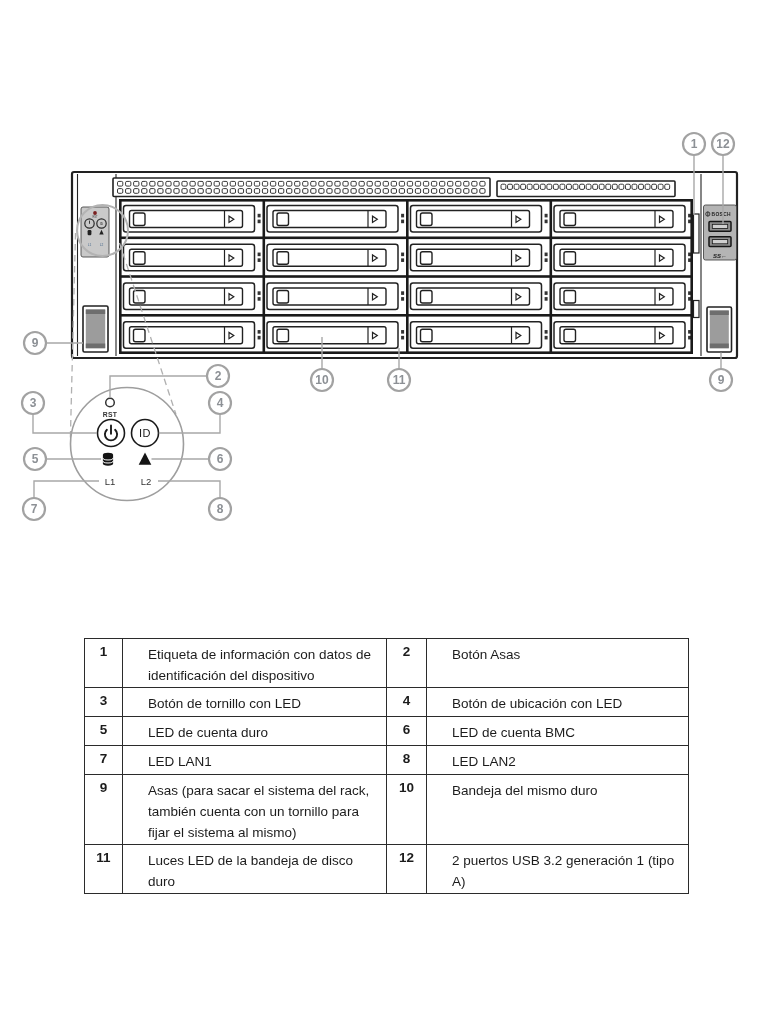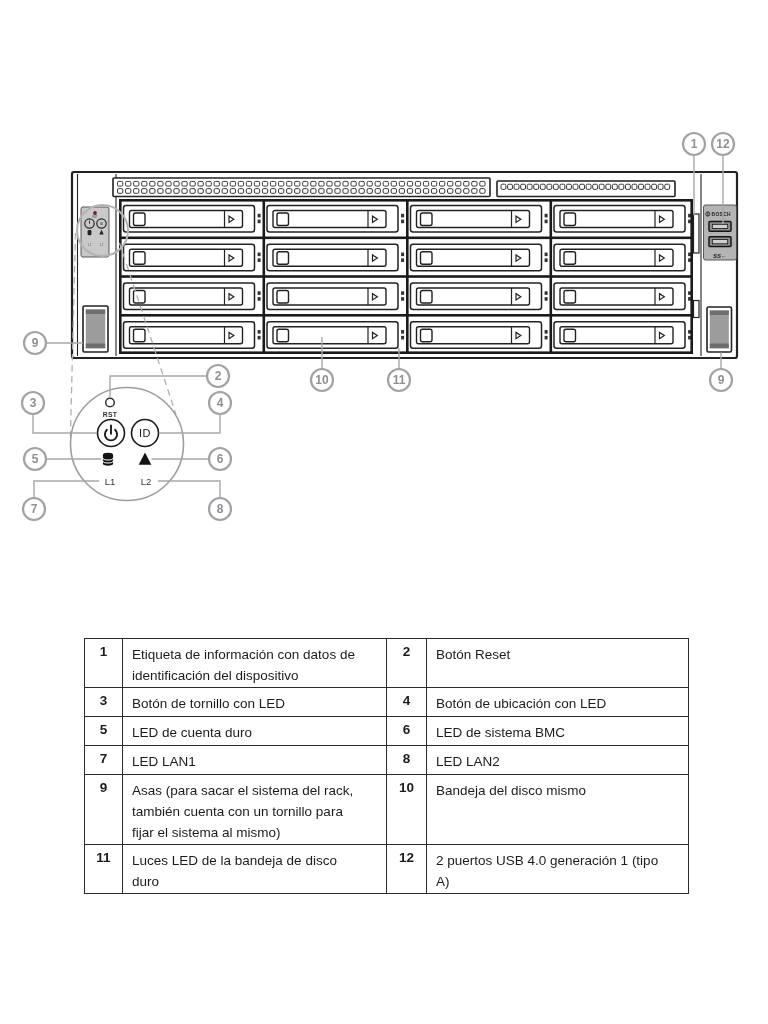--- a/index.html
+++ b/index.html
@@ -4,21 +4,21 @@
 <style>
   html,body{margin:0;padding:0;background:#fff;}
   #canvas{position:relative;width:768px;height:1024px;background:#fff;overflow:hidden;
           font-family:"Liberation Sans",sans-serif;}
   #diagram-svg{position:absolute;left:0;top:0;}
   svg text{font-family:"Liberation Sans",sans-serif;}
   table.legend{position:absolute;left:84px;top:638px;width:604px;border-collapse:collapse;
                table-layout:fixed;font-size:13.5px;color:#1c1c1c;}
   table.legend td{border:1.6px solid #2b2b2b;vertical-align:top;}
   table.legend td.num{text-align:center;font-weight:700;padding:5px 2px 0;}
-  table.legend td.desc{padding:5px 6px 0 9px;white-space:pre-line;line-height:21px;}
+  table.legend td.desc{padding:5px 6px 0 25px;white-space:pre-line;line-height:21px;}
   tr.rh-a{height:49px;} tr.rh-b{height:29px;} tr.rh-c{height:70px;}
 </style>
 </head>
 <body>
 
 <div id="canvas">
 
 <svg id="diagram-svg" width="768" height="620" viewBox="0 0 768 620">
 
   <rect x="72" y="172" width="665" height="186" rx="2" fill="#fff" stroke="#222" stroke-width="2.2"></rect>
@@ -415,52 +415,52 @@
         <col style="width:264px">
         <col style="width:40px">
         <col style="width:262px">
       </colgroup>
   <tbody>
     <tr class="rh-a">
       <td class="num">1</td>
       <td class="desc">Etiqueta de información con datos de
 identificación del dispositivo</td>
       <td class="num">2</td>
-      <td class="desc">Botón Reset</td>
+      <td class="desc">Botón Asas</td>
     </tr>
     <tr class="rh-b">
       <td class="num">3</td>
       <td class="desc">Botón de tornillo con LED</td>
       <td class="num">4</td>
       <td class="desc">Botón de ubicación con LED</td>
     </tr>
     <tr class="rh-b">
       <td class="num">5</td>
       <td class="desc">LED de cuenta duro</td>
       <td class="num">6</td>
-      <td class="desc">LED de sistema BMC</td>
+      <td class="desc">LED de cuenta BMC</td>
     </tr>
     <tr class="rh-b">
       <td class="num">7</td>
       <td class="desc">LED LAN1</td>
       <td class="num">8</td>
       <td class="desc">LED LAN2</td>
     </tr>
     <tr class="rh-c">
       <td class="num">9</td>
       <td class="desc">Asas (para sacar el sistema del rack,
 también cuenta con un tornillo para
 fijar el sistema al mismo)</td>
       <td class="num">10</td>
-      <td class="desc">Bandeja del disco mismo</td>
+      <td class="desc">Bandeja del mismo duro</td>
     </tr>
     <tr class="rh-a">
       <td class="num">11</td>
       <td class="desc">Luces LED de la bandeja de disco
 duro</td>
       <td class="num">12</td>
-      <td class="desc">2 puertos USB 4.0 generación 1 (tipo
+      <td class="desc">2 puertos USB 3.2 generación 1 (tipo
 A)</td>
     </tr>
   </tbody>
 </table>
 
 </div>
 
 </body></html>

